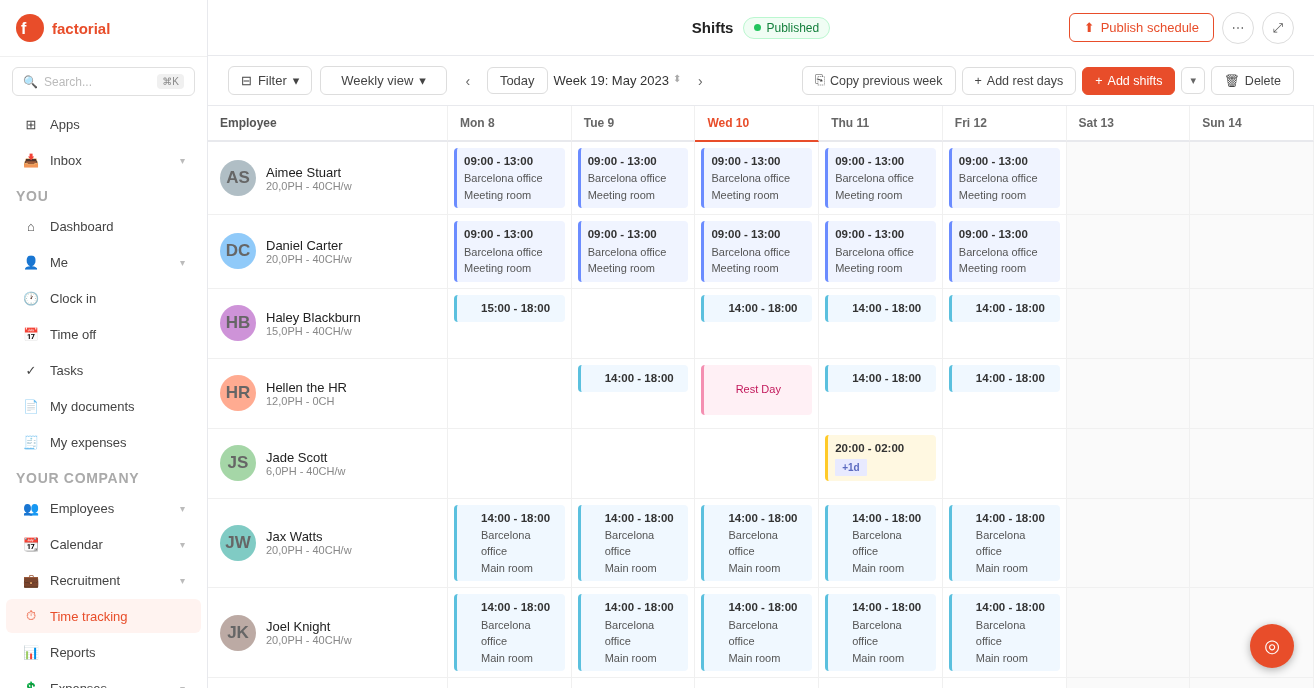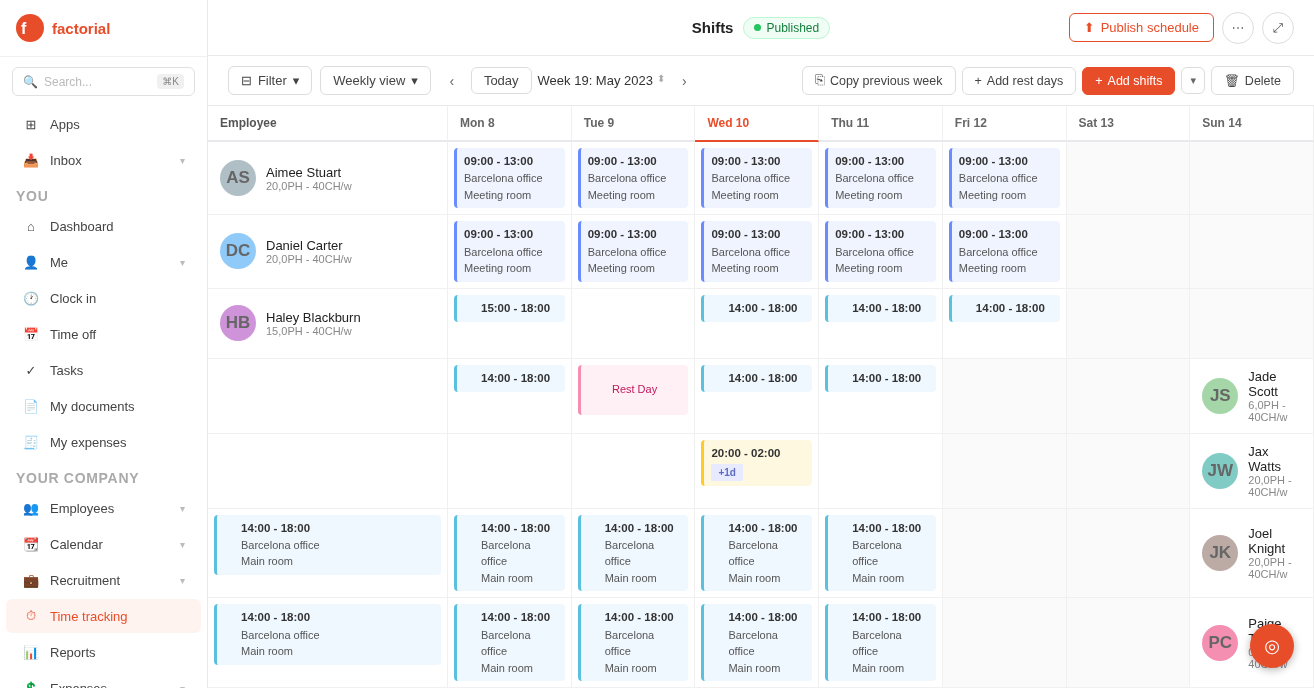--- a/index.html
+++ b/index.html
@@ -206,21 +206,21 @@
       cursor: pointer;
       color: #444;
     }
     .btn-view {
       display: flex;
       align-items: center;
       gap: 6px;
       border: 1px solid #ddd;
       background: #fff;
       border-radius: 6px;
-      padding: 6px 12px;
+      padding: 6px 20px;
       font-size: 13px;
       cursor: pointer;
       color: #444;
     }
     .toolbar-right {
       display: flex;
       align-items: center;
       gap: 6px;
       margin-left: auto;
     }
@@ -652,20 +652,27 @@
             <div class="shift-time">14:00 - 18:00</div>
           </div>
         </div>
         <div class="shift-cell">
           <div class="shift-block afternoon">
             <div class="shift-time">14:00 - 18:00</div>
           </div>
         </div>
         <div class="shift-cell weekend-cell"></div>
         <div class="shift-cell weekend-cell"></div>
+        <div class="employee-cell">
+          <div class="avatar" style="background: rgb(255, 171, 145);">HR</div>
+          <div>
+            <div class="emp-name">Hellen the HR</div>
+            <div class="emp-hours">12,0PH - 0CH</div>
+          </div>
+        </div>
         <div class="shift-cell"></div>
         <div class="shift-cell">
           <div class="shift-block afternoon">
             <div class="shift-time">14:00 - 18:00</div>
           </div>
         </div>
         <div class="shift-cell">
           <div class="shift-block rest-day">Rest Day</div>
         </div>
         <div class="shift-cell">

